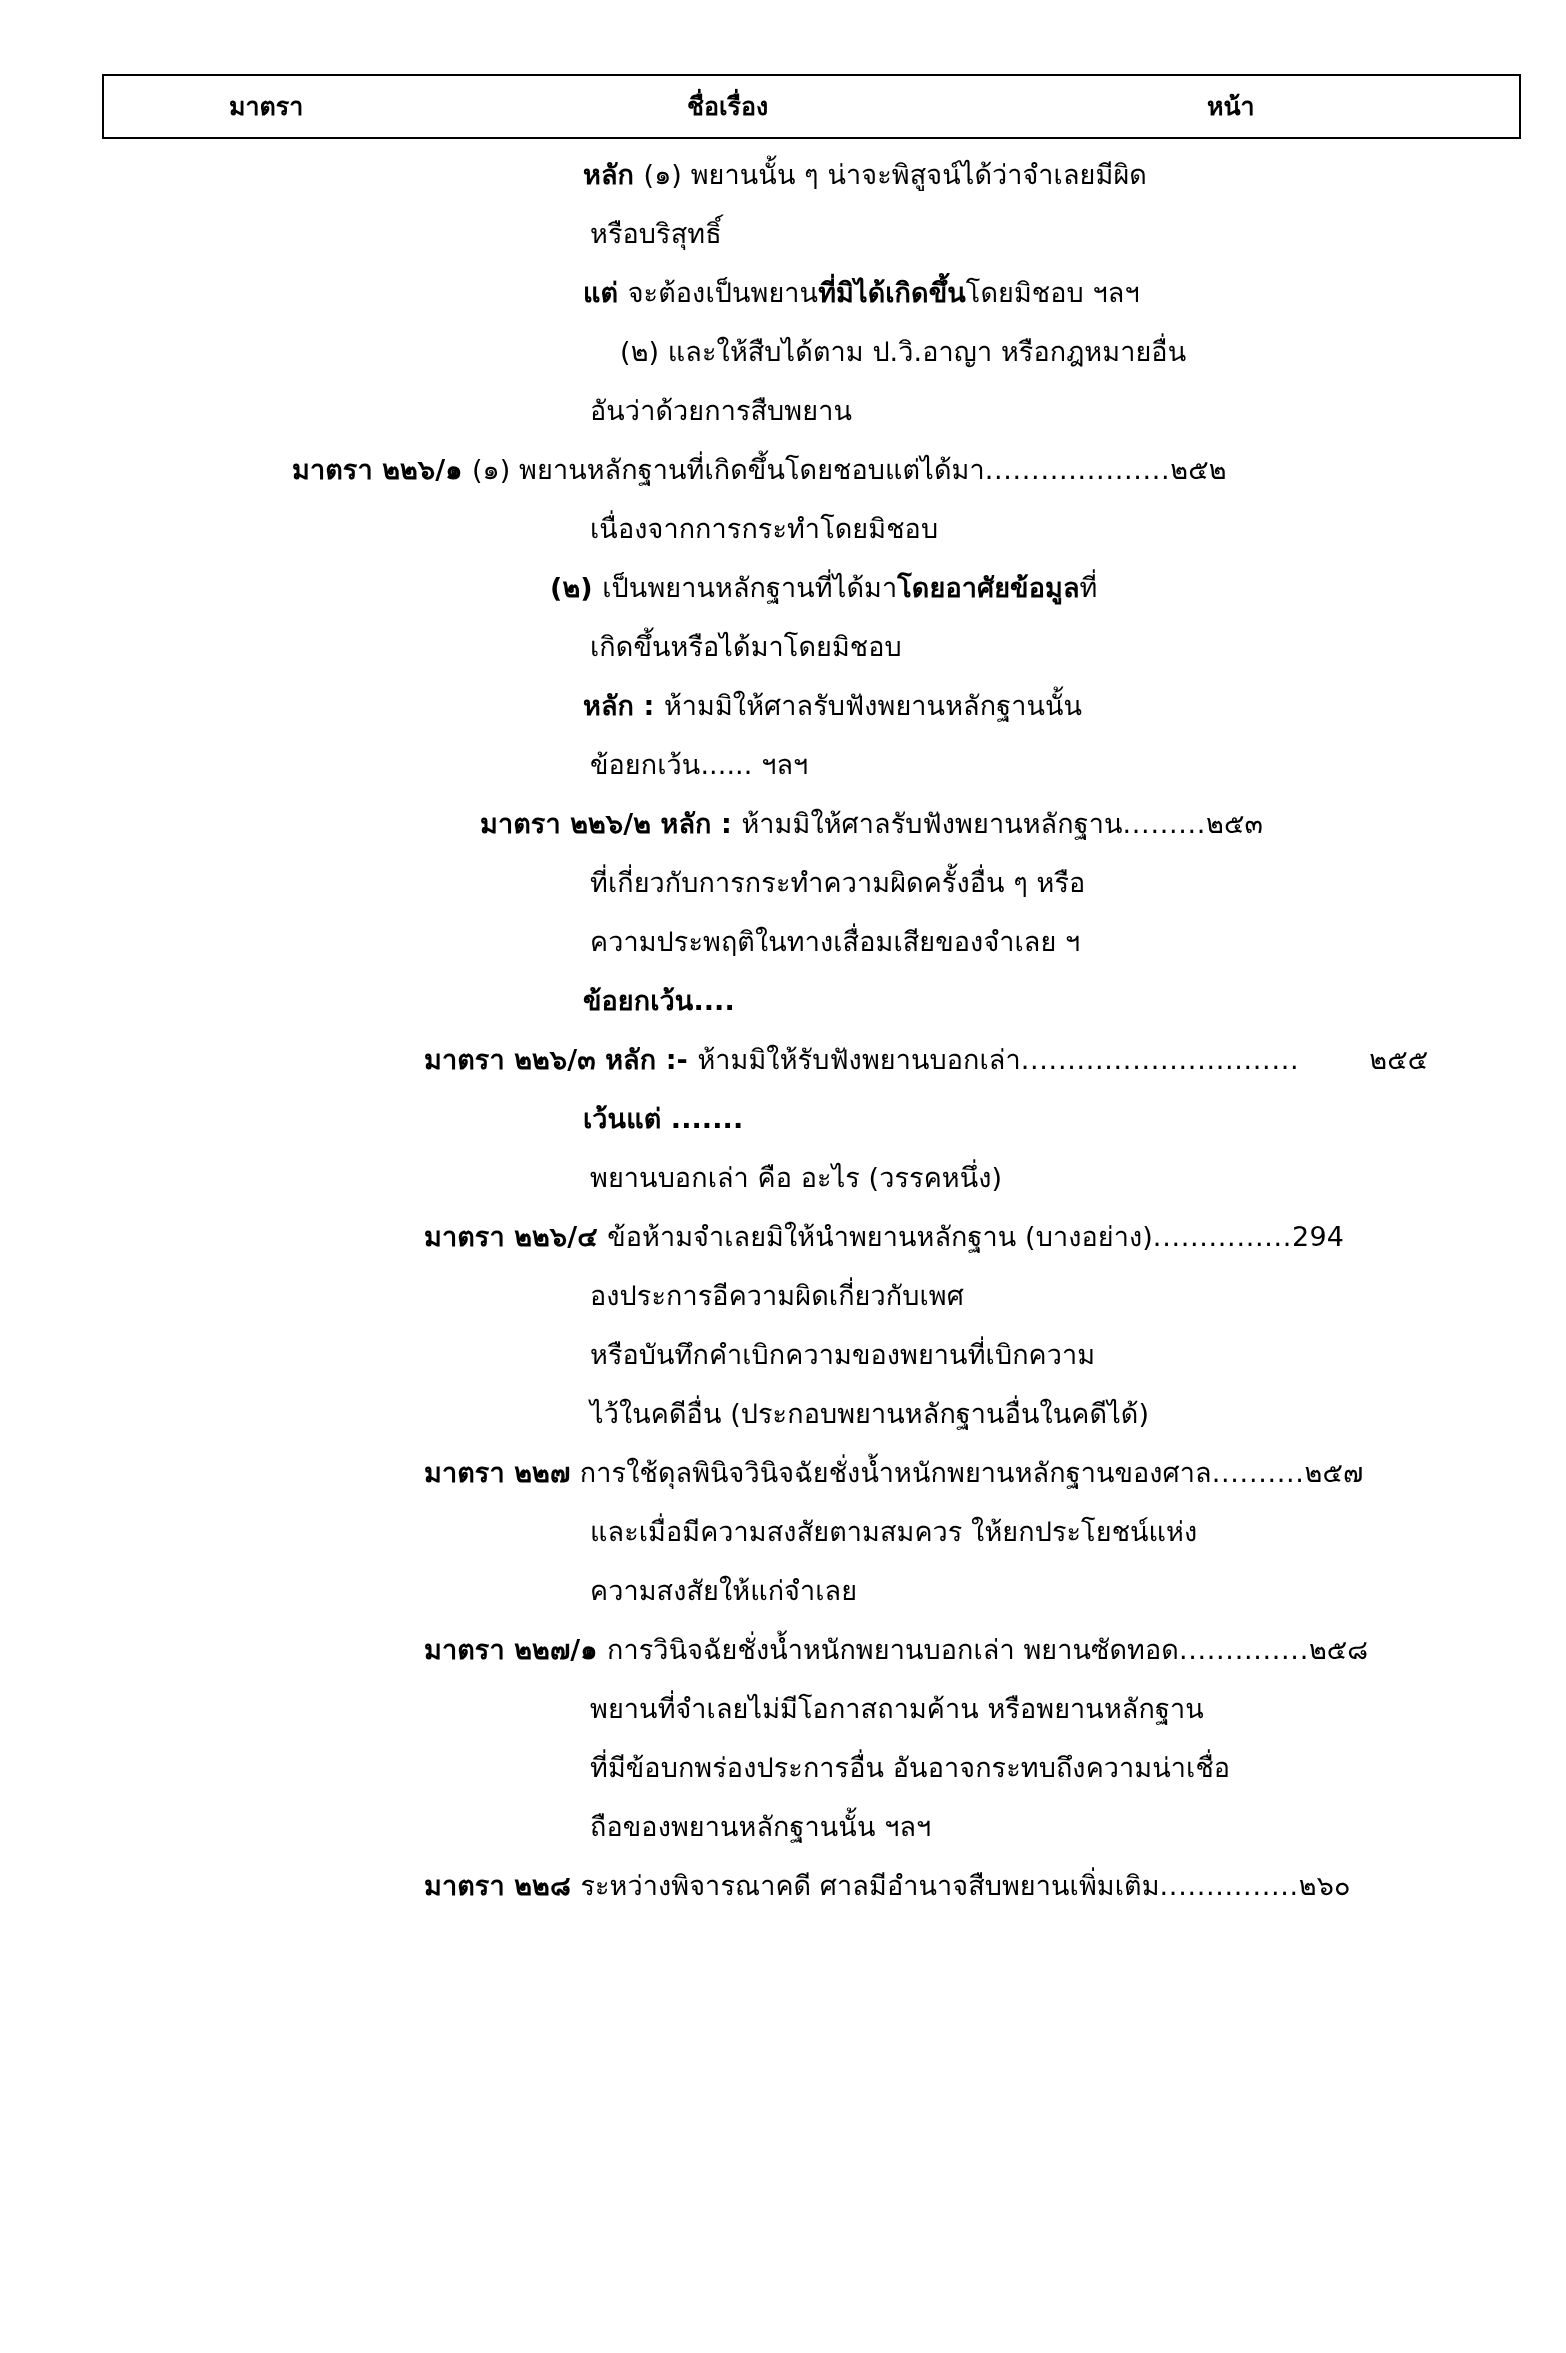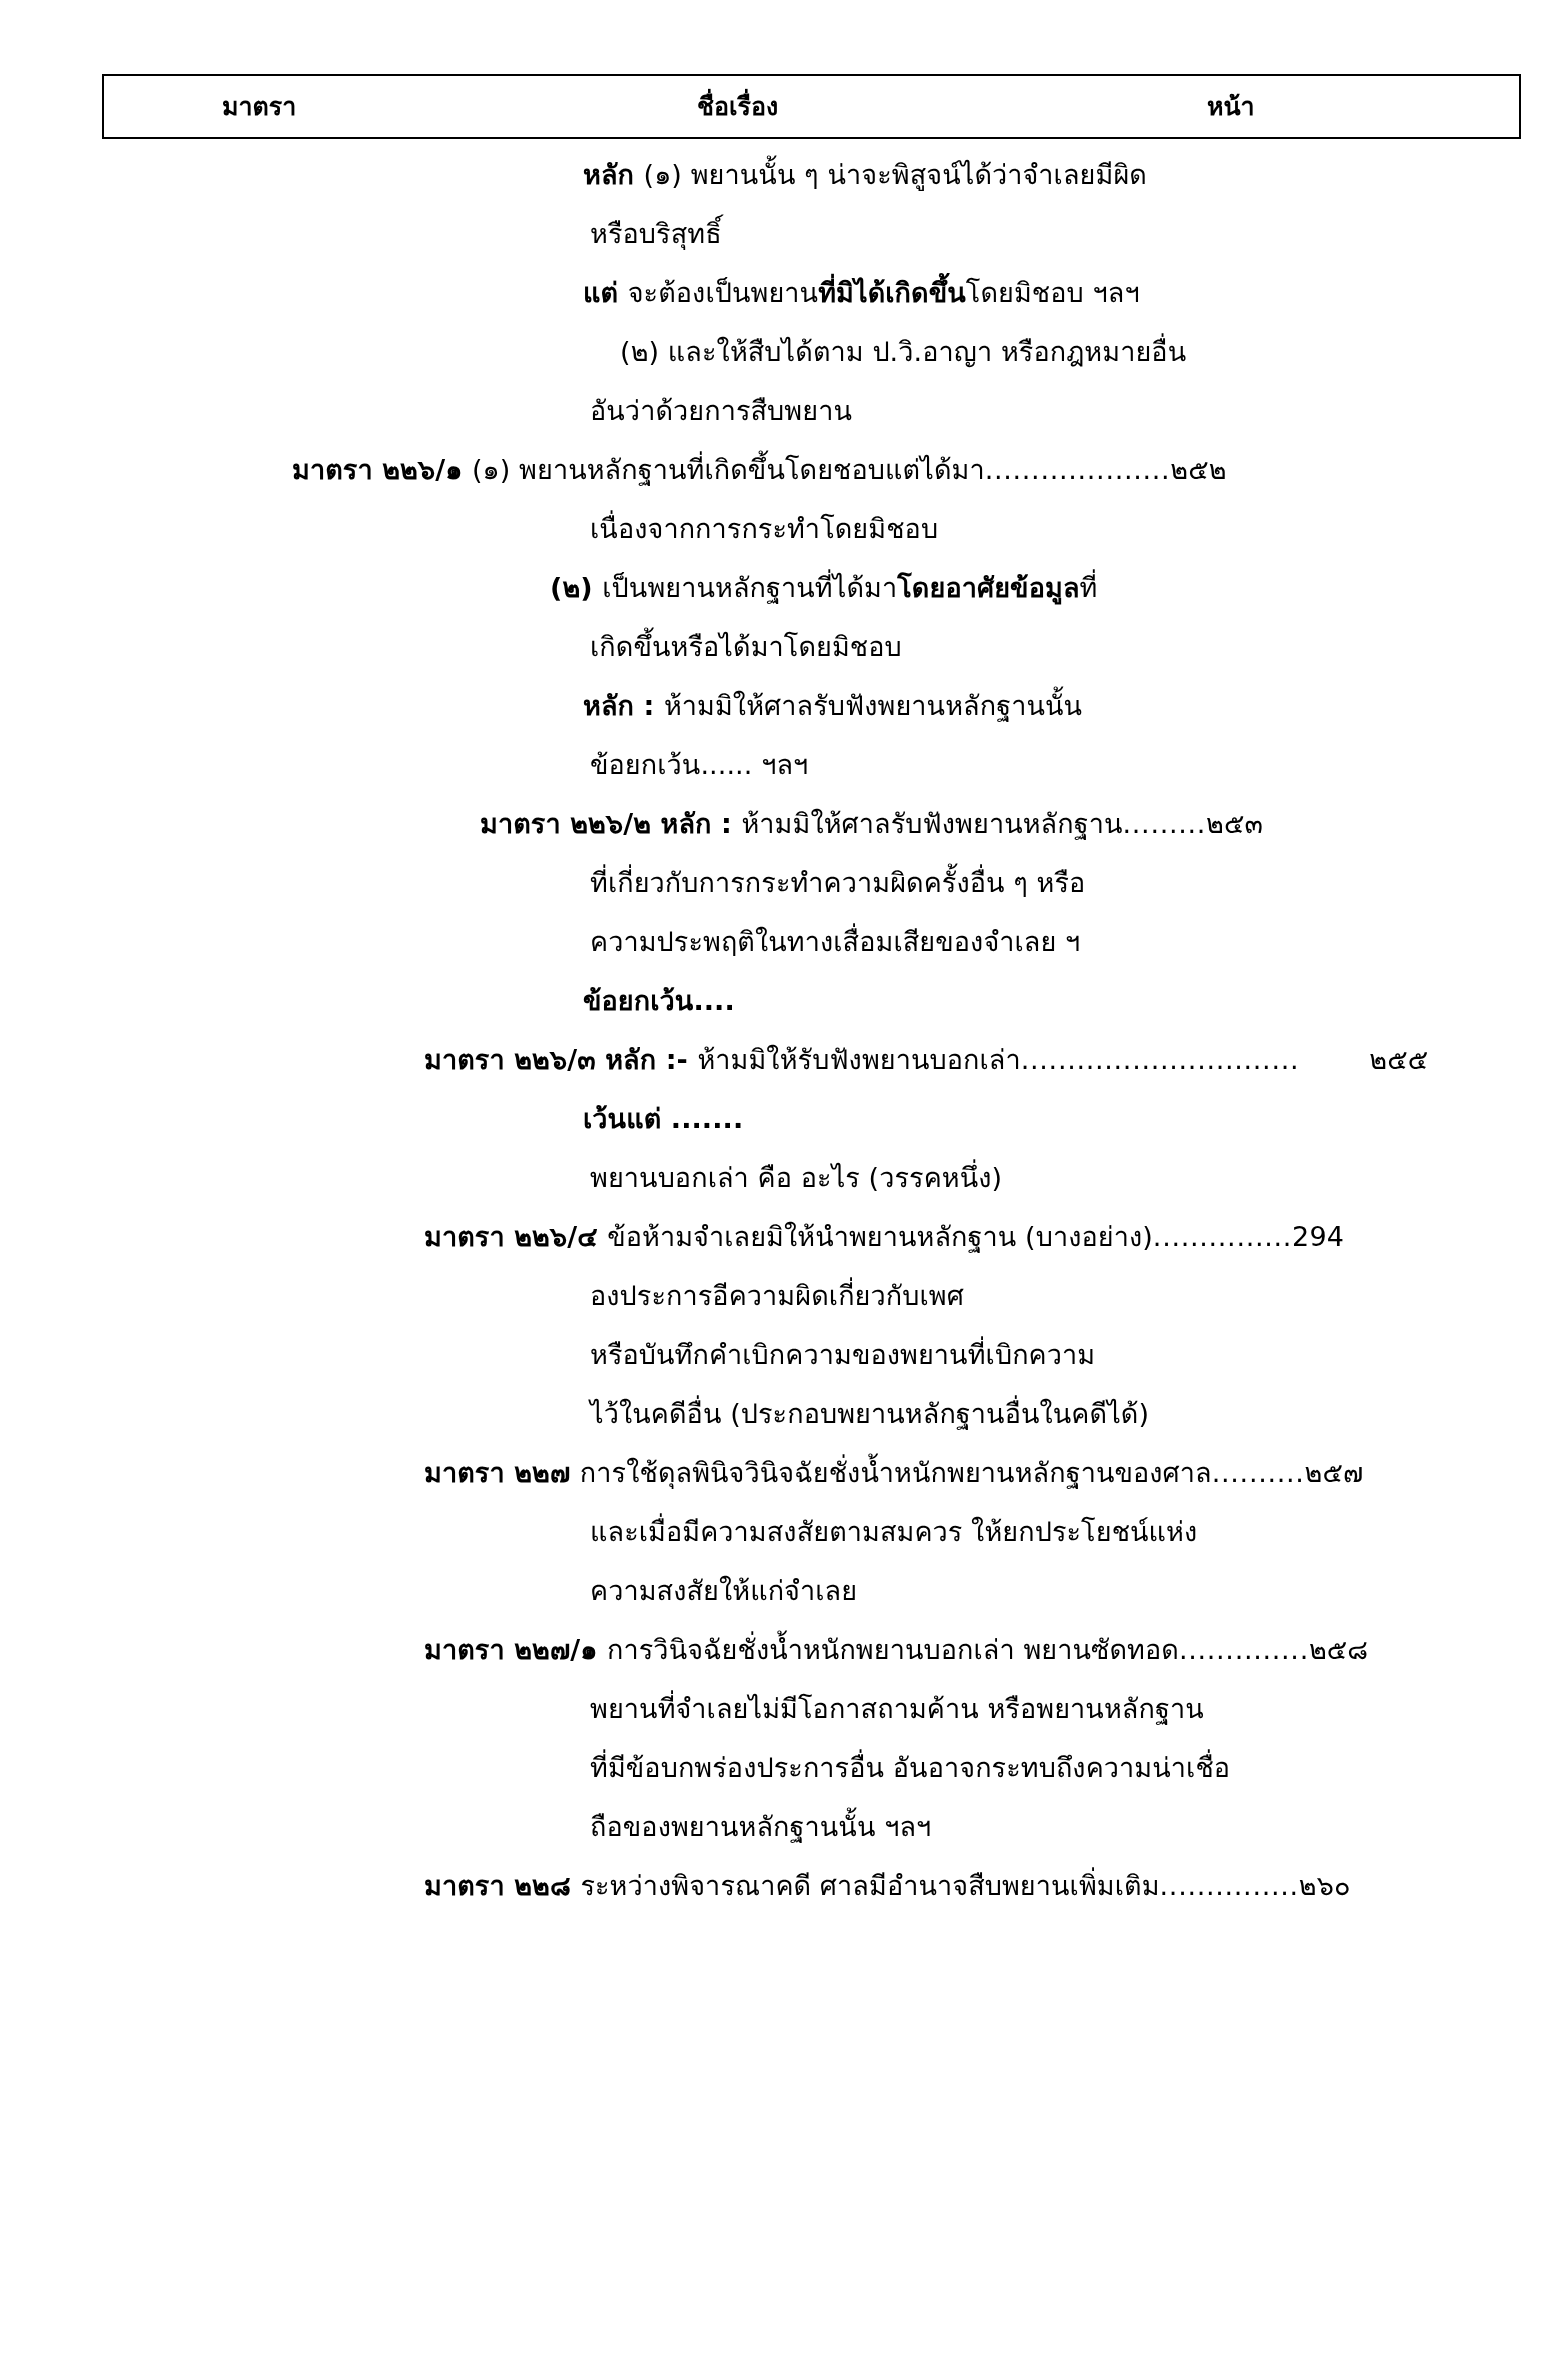--- a/index.html
+++ b/index.html
@@ -36,22 +36,22 @@
   }
   .header-box .hcell {
     position: absolute;
     top: 50%;
     transform: translateY(-50%);
     font-weight: bold;
     font-size: 25px;
     line-height: 1.2;
     white-space: nowrap;
   }
-  .hcell-section { left: 118px; }
-  .hcell-title   { left: 583px; margin-left: 10px; }
+  .hcell-section { left: 125px; }
+  .hcell-title   { left: 583px; }
   .hcell-page    { left: 1103px; }
 
   
   .content {
     position: absolute;
     left: 0;
     top: 145px;
     width: 1567px;
   }
 

